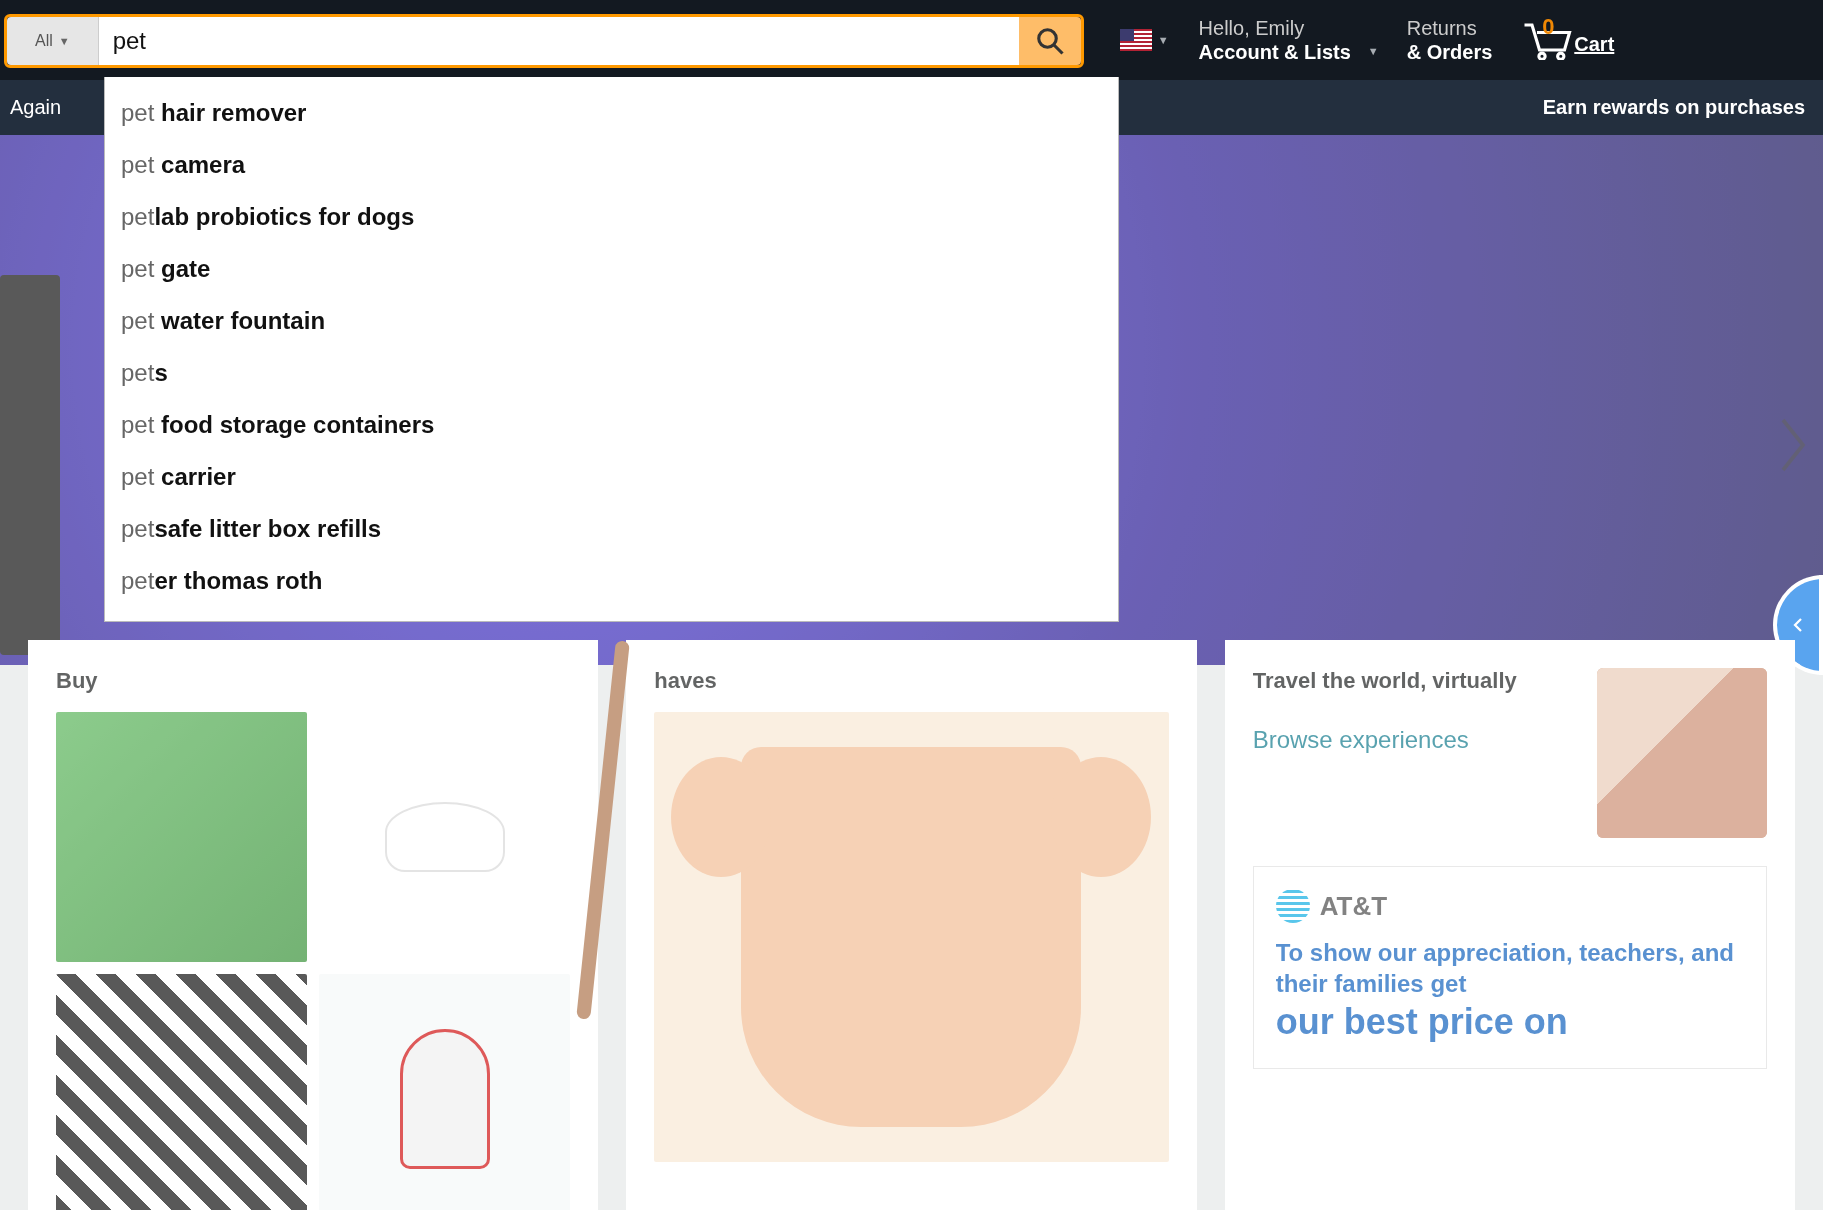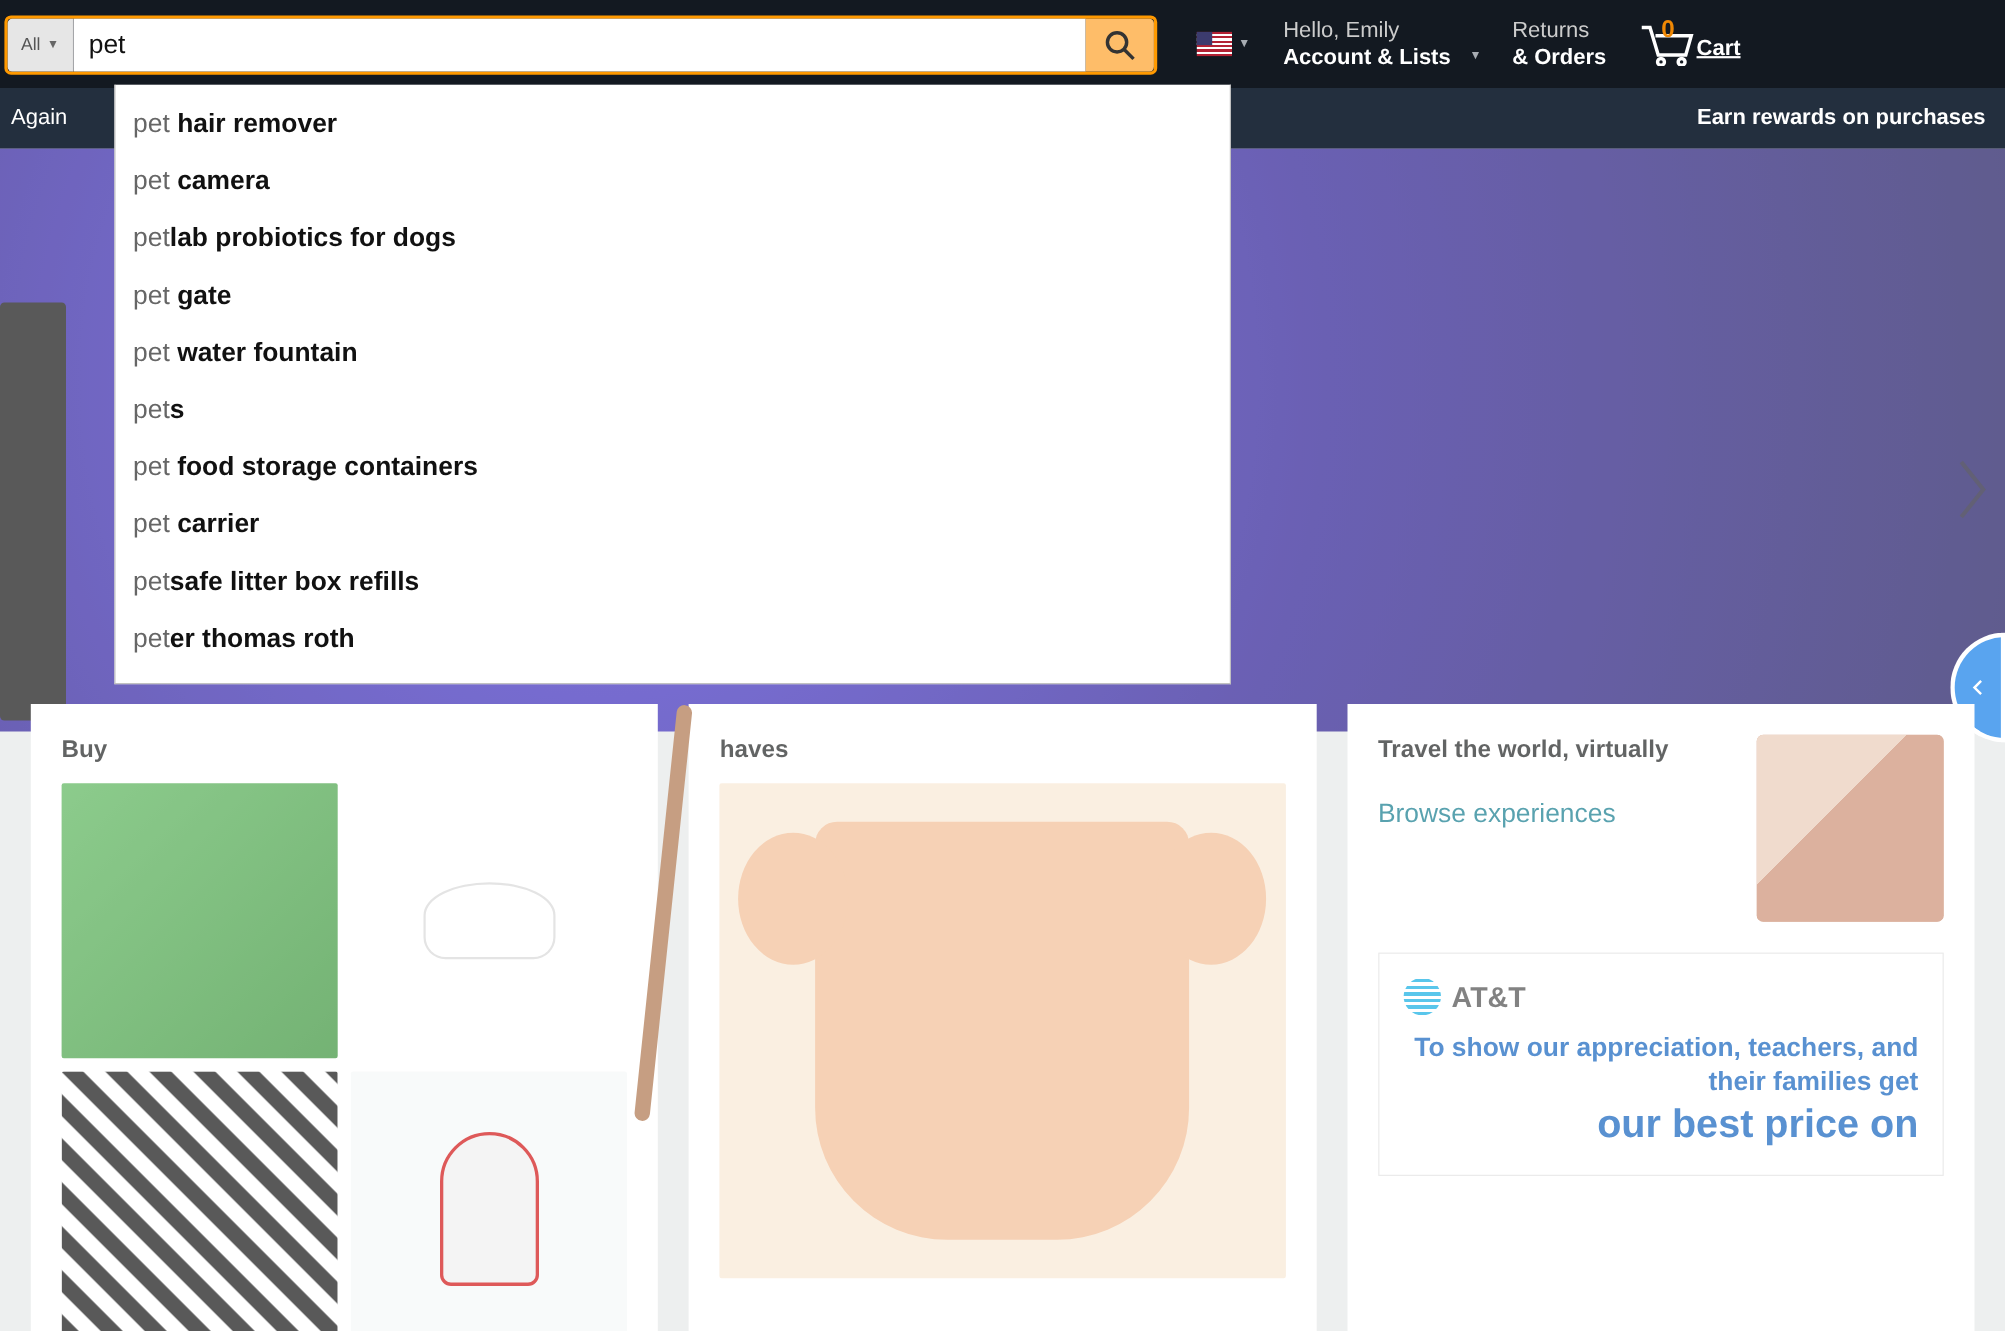--- a/index.html
+++ b/index.html
@@ -29,21 +29,21 @@
     overflow: visible;
     border: 3px solid #ff9900;
     margin-top: 2px;
     position: relative;
   }
   .search-category {
     background: #e6e6e6;
     color: #555;
     display: flex;
     align-items: center;
-    padding: 0 12px;
+    padding: 0 28px;
     font-size: 16px;
     border-right: 1px solid #cdcdcd;
     cursor: pointer;
     border-top-left-radius: 4px;
     border-bottom-left-radius: 4px;
   }
   .search-category .chev {
     margin-left: 6px;
     font-size: 11px;
     color: #666;
@@ -293,21 +293,21 @@
     position:relative;
   }
   .att-logo {
     display:flex; align-items:center; gap:10px;
     font-weight:700; font-size:26px; color:#404040;
   }
   .att-globe {
     width:34px; height:34px; border-radius:50%;
     background: repeating-linear-gradient(0deg,#00a8e0 0 3px,#fff 3px 6px);
   }
-  .ad-copy { color:#0057b8; font-size:24px; font-weight:700; margin-top:14px; line-height:1.3;text-align:right; }
+  .ad-copy { color:#0057b8; font-size:24px; font-weight:700; margin-top:14px; line-height:1.3; }
   .ad-copy .big { font-size:36px; }
 
   .dim-overlay {
     position:absolute;
     top:135px; left:0; right:0; bottom:0;
     background:rgba(255,255,255,0.35);
     z-index:3;
     pointer-events:none;
   }
 </style>

